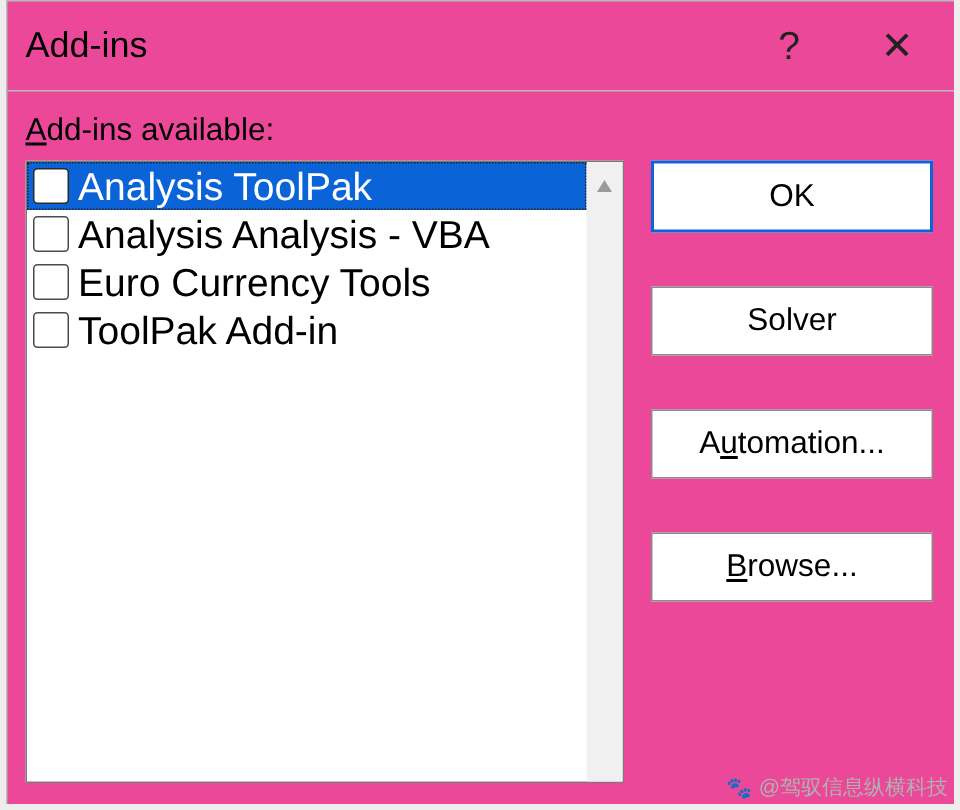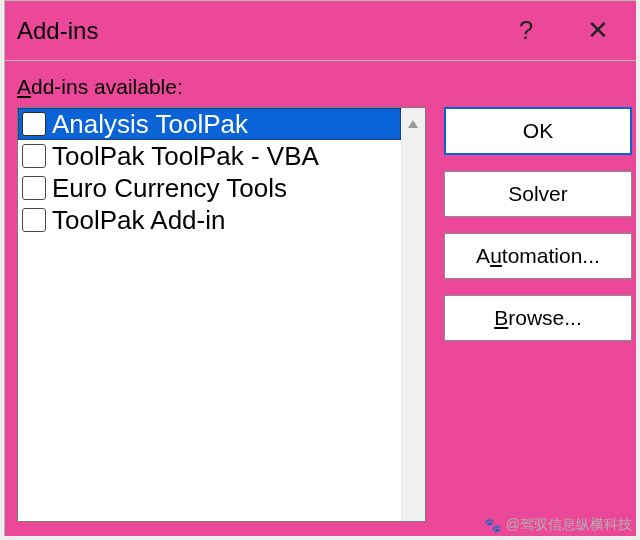--- a/index.html
+++ b/index.html
@@ -50,21 +50,21 @@
     align-items: center;
     justify-content: center;
     font-size: 26px;
     color: #222;
     user-select: none;
   }
 
   
   .body {
     flex: 1 1 auto;
-    padding: 14px 4px 14px 12px;
+    padding: 14px 14px 14px 12px;
     display: flex;
     flex-direction: column;
   }
   .label-row {
     font-size: 21px;
     color: #000;
     margin-bottom: 8px;
   }
   .accel { text-decoration: underline; }
 
@@ -129,21 +129,21 @@
   .list-item.selected .chk {
     border-color: #2b2b2b;
   }
   .item-label { flex: 1 1 auto; }
 
   
   .btn-col {
     width: 188px;
     display: flex;
     flex-direction: column;
-    gap: 16px;
+    gap: 36px;
   }
   .btn {
     height: 46px;
     border: 1px solid #8c8c8c;
     background: #fff;
     font-size: 21px;
     color: #000;
     display: flex;
     align-items: center;
     justify-content: center;
@@ -196,21 +196,21 @@
 
       <div class="listbox-wrap">
         <div class="listbox">
 
           <div class="list-item selected">
             <span class="chk"></span>
             <span class="item-label">Analysis ToolPak</span>
           </div>
           <div class="list-item">
             <span class="chk"></span>
-            <span class="item-label">ToolPak ToolPak - VBA</span>
+            <span class="item-label">Analysis Analysis - VBA</span>
           </div>
           <div class="list-item">
             <span class="chk"></span>
             <span class="item-label">Euro Currency Tools</span>
           </div>
           <div class="list-item">
             <span class="chk"></span>
             <span class="item-label">ToolPak Add-in</span>
           </div>
 

